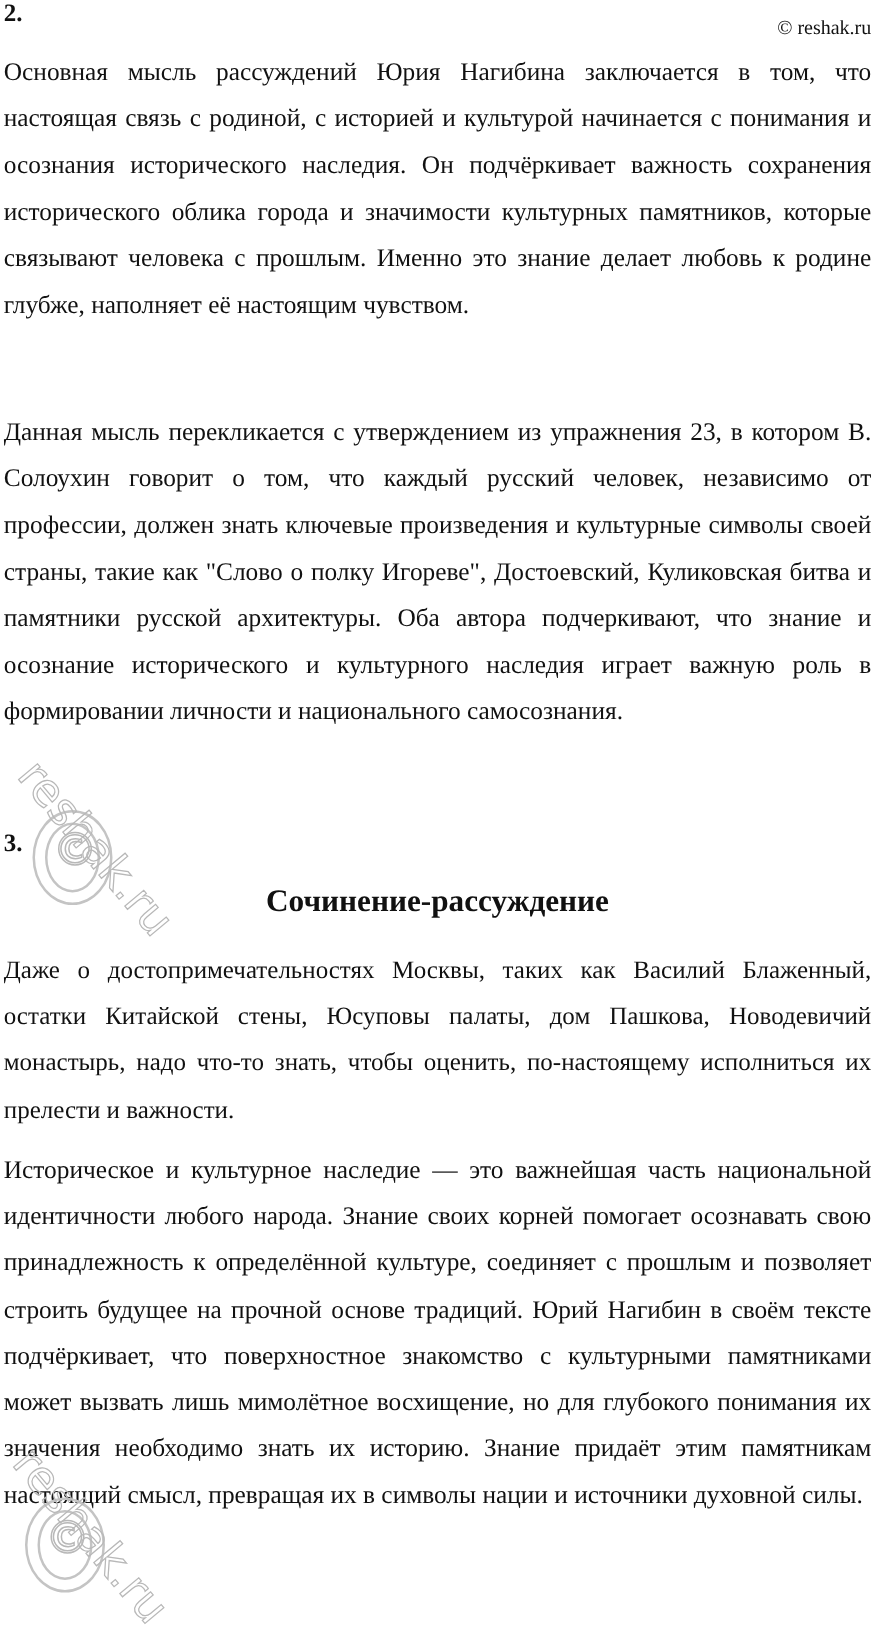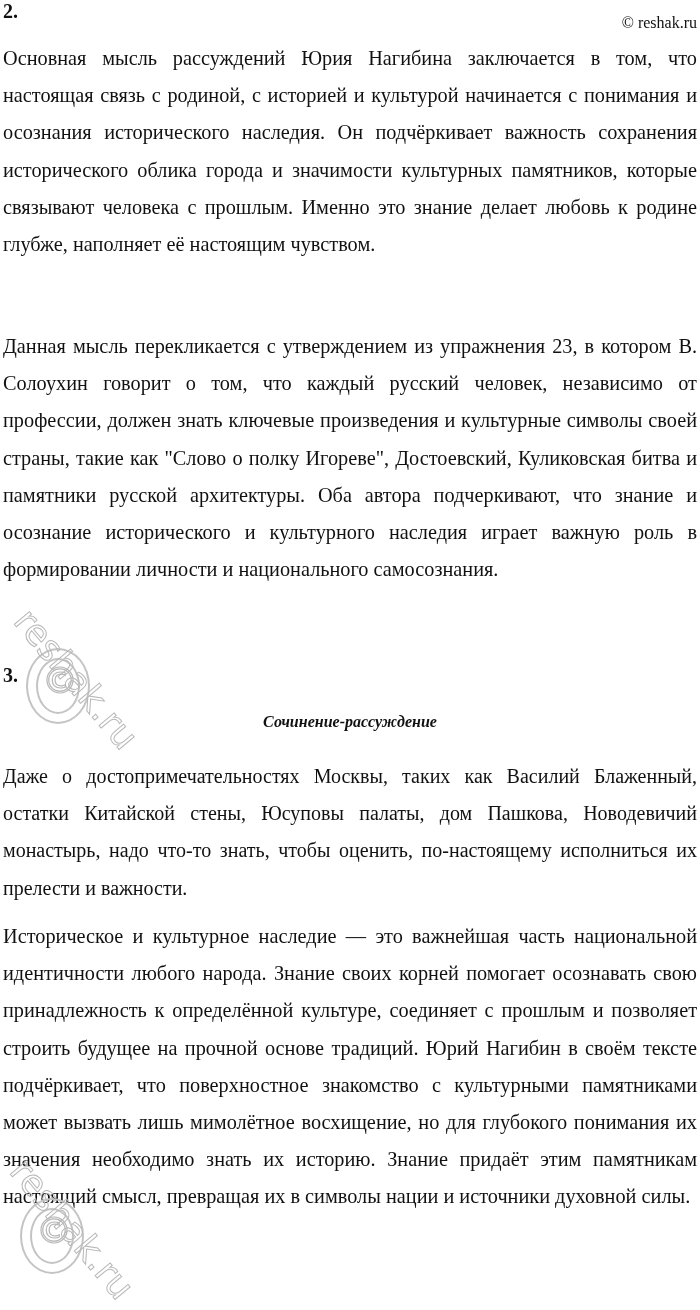--- a/index.html
+++ b/index.html
@@ -51,23 +51,22 @@
       font-weight: normal;
       font-size: 20px;
       line-height: 37.2px;
     }
     .title {
       position: absolute;
       left: 0;
       width: 700px;
       text-align: center;
       font-weight: bold;
-      font-size: 16px;
+      font-size: 25px;
       line-height: 24px;
-      font-style: italic;
     }
     .wm-circle {
       position: absolute;
       width: 64px;
       height: 76px;
       border: 2px solid #c4c4c4;
       border-radius: 50%;
       box-sizing: border-box;
     }
     .wm-circle::after {

